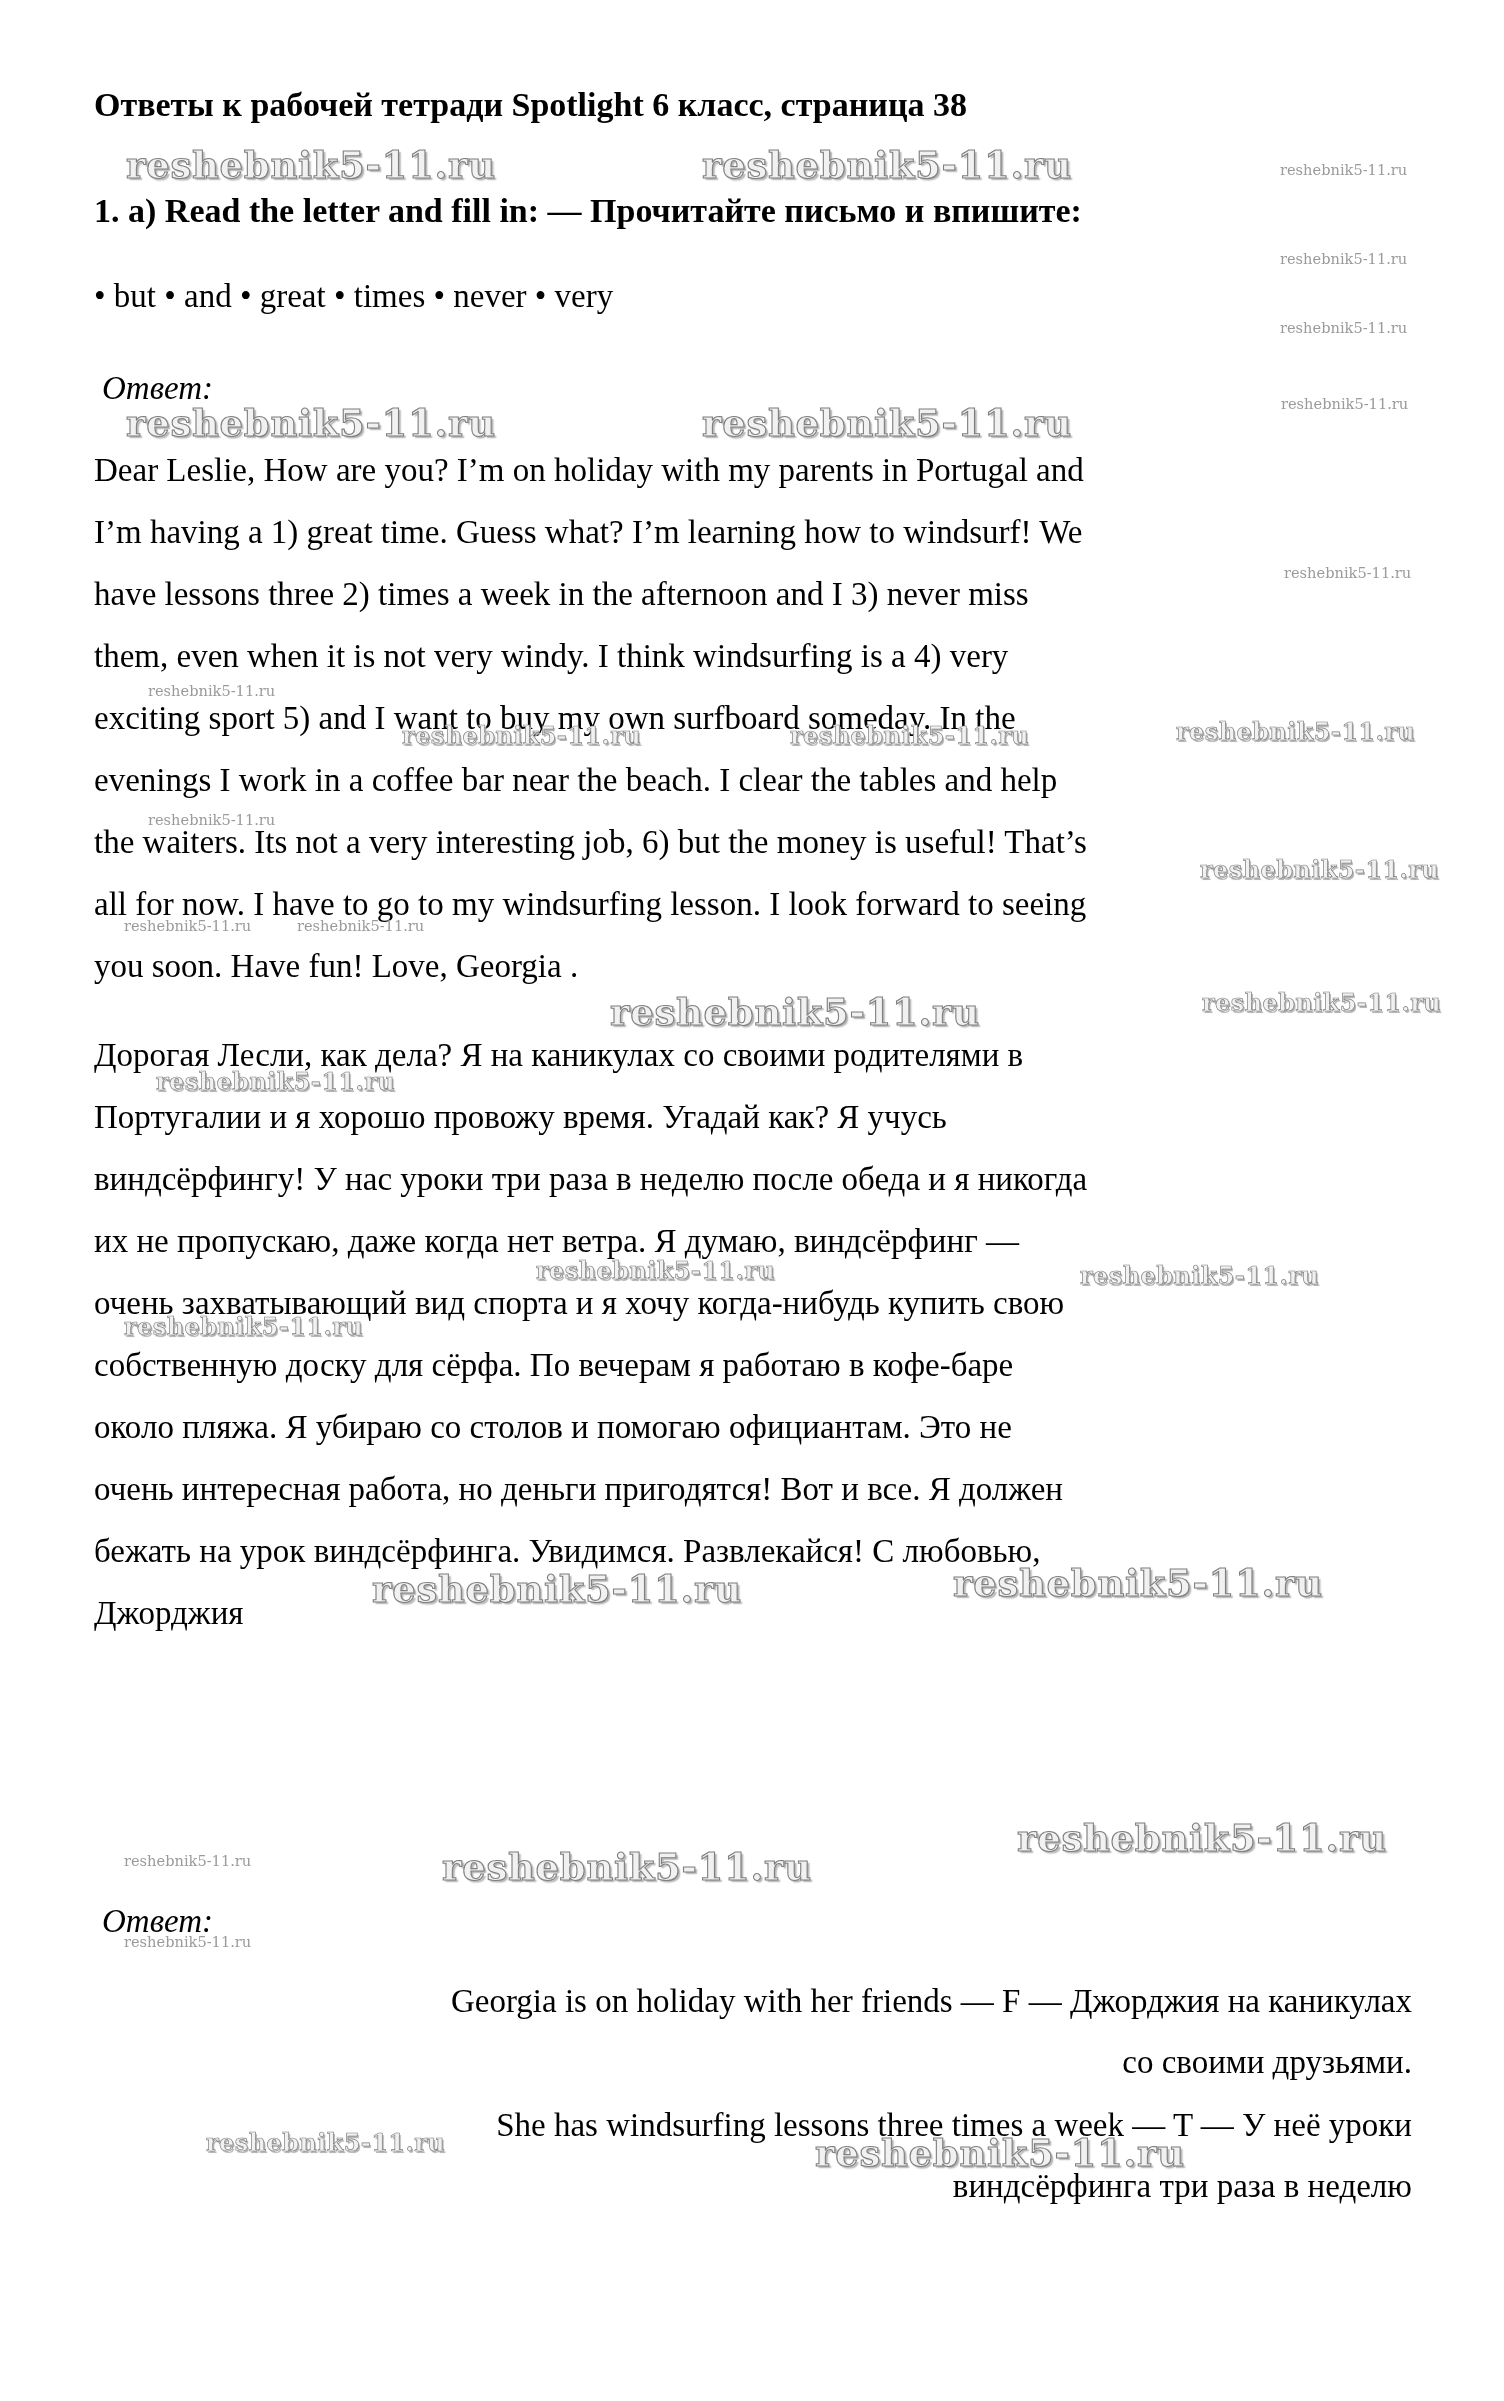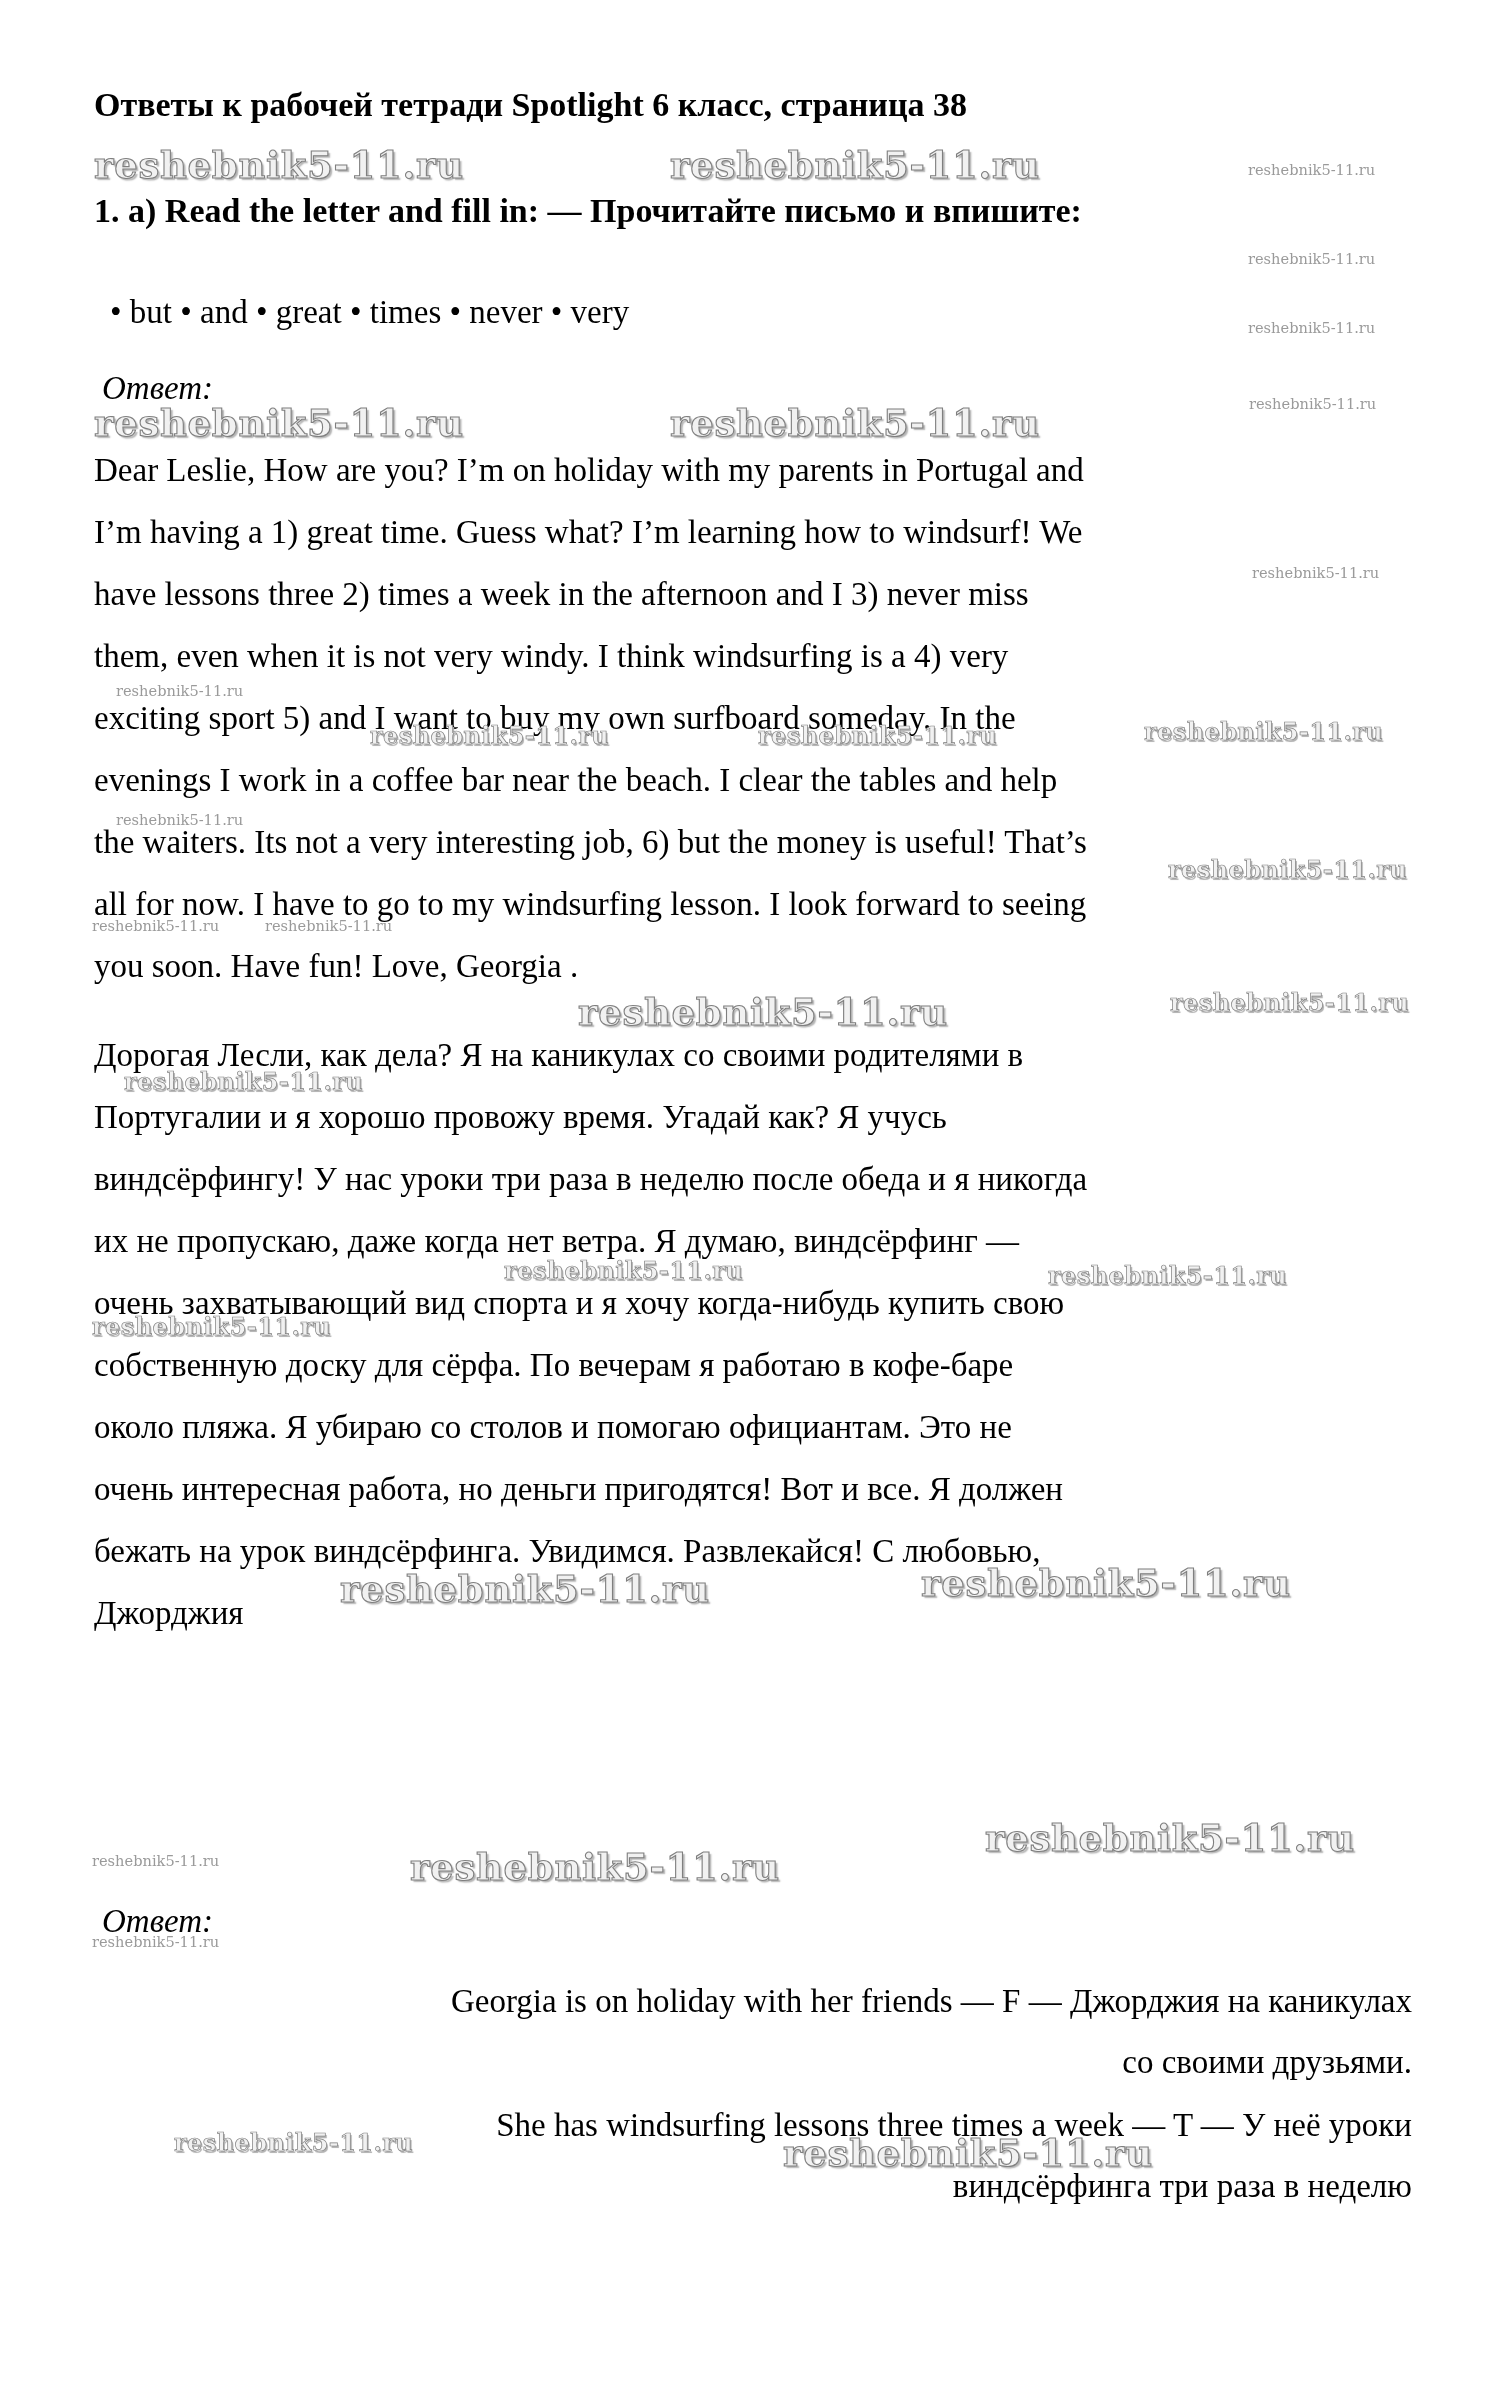--- a/index.html
+++ b/index.html
@@ -16,21 +16,21 @@
   .title {
     position: absolute; left: 94px; top: 86px;
     font-size: 34px; font-weight: bold; margin: 0;
   }
   .heading {
     font-size: 34px; font-weight: bold; margin: 0;
   }
   .heading-a { position: absolute; left: 94px; top: 192px; }
   .word-bank {
     position: absolute; left: 94px; top: 278px;
-    font-size: 33px; margin: 16px;
+    font-size: 33px; margin: 0;
   }
   .otvet {
     position: absolute; left: 94px;
     font-size: 33px; font-style: italic; margin: 8px;
   }
   .otvet-a { top: 362px; }
   .otvet-b { top: 1895px; }
   .para {
     position: absolute; left: 94px; width: 1318px;
     font-size: 33px; line-height: 62px; margin: 0;
@@ -46,20 +46,21 @@
   .answer { line-height: 61px; text-align: right; }
   .answer-1 { top: 1971px; }
   .answer-2 { top: 2095px; }
 
   .wm {
     position: absolute;
     font-family: "DejaVu Serif", serif;
     font-weight: bold;
     white-space: nowrap;
     pointer-events: none;
+    margin-left: 32px;
   }
   .wm-lg {
     font-size: 37px; color: #f1f1f1;
     -webkit-text-stroke: 1.1px #7f7f7f;
     text-shadow: 2.2px 2.2px 1.5px #b3b3b3;
     letter-spacing: 0.7px;
   }
   .wm-md {
     font-size: 24px; color: #f1f1f1;
     -webkit-text-stroke: 0.7px #7f7f7f;

